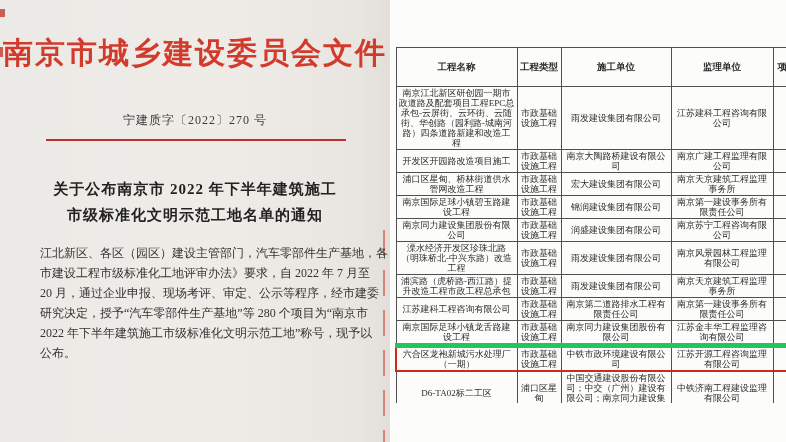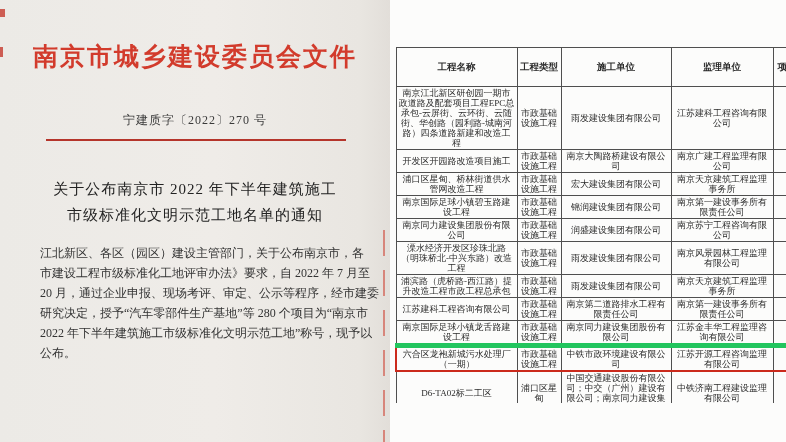--- a/index.html
+++ b/index.html
@@ -15,35 +15,35 @@
     overflow:hidden;
   }
   .edge-mark{position:absolute;background:#c63a2e;opacity:.8;}
   .edge-mark.m1{left:0;top:9px;width:5px;height:8px;}
   .edge-mark.m2{left:0;top:47px;width:3px;height:10px;}
   .page-fold-line{
     position:absolute;left:383px;top:230px;width:2px;height:212px;
     background:repeating-linear-gradient(180deg,rgba(205,60,45,.55) 0 26px,rgba(205,60,45,0) 26px 40px);
   }
   .org-title{
-    position:absolute;left:0;top:40px;width:100%;
+    position:absolute;left:0;top:33px;width:100%;
     text-align:center;color:#d23b2c;font-weight:bold;
-    font-size:25px;letter-spacing:2px;white-space:nowrap;
+    font-size:30px;letter-spacing:2px;white-space:nowrap;
   }
   .doc-number{
     position:absolute;left:0;top:112px;width:100%;
     text-align:center;color:#3a3a3a;font-size:12px;letter-spacing:1px;
   }
   .red-line{
     position:absolute;left:46px;top:139px;width:300px;height:2px;
     background:#b5352b;
   }
   .subject{
     position:absolute;left:0;top:176px;width:100%;
-    text-align:center;color:#222;font-weight:normal;
+    text-align:center;color:#222;font-weight:bold;
     font-size:15px;line-height:26px;letter-spacing:1px;
   }
   .doc-body{
     position:absolute;left:40px;top:243px;width:314px;
     color:#333;font-size:12px;line-height:20px;
     text-align:justify;
   }
   .doc-body .line{white-space:nowrap;}
   .doc-body .indent{text-indent:24px;}
   
@@ -104,21 +104,21 @@
   <div class="doc-number">宁建质字〔2022〕270 号</div>
 
   <div class="red-line"></div>
 
   <div class="subject">
     <div>关于公布南京市 2022 年下半年建筑施工</div>
     <div>市级标准化文明示范工地名单的通知</div>
   </div>
 
   <div class="doc-body">
-    <div class="line">江北新区、各区（园区）建设主管部门，关于公布南京市，各</div>
+    <div class="line">江北新区、各区（园区）建设主管部门，汽车零部件生产基地，各</div>
     <div class="line">市建设工程市级标准化工地评审办法》要求，自 2022 年 7 月至</div>
     <div class="line">20 月，通过企业申报、现场考评、审定、公示等程序，经市建委</div>
     <div class="line">研究决定，授予“汽车零部件生产基地”等 280 个项目为“南京市</div>
     <div class="line">2022 年下半年建筑施工市级标准化文明示范工地”称号，现予以</div>
     <div class="line">公布。</div>
   </div>
 </div>
 
 <div class="right-page">
   <div class="table-wrap">

